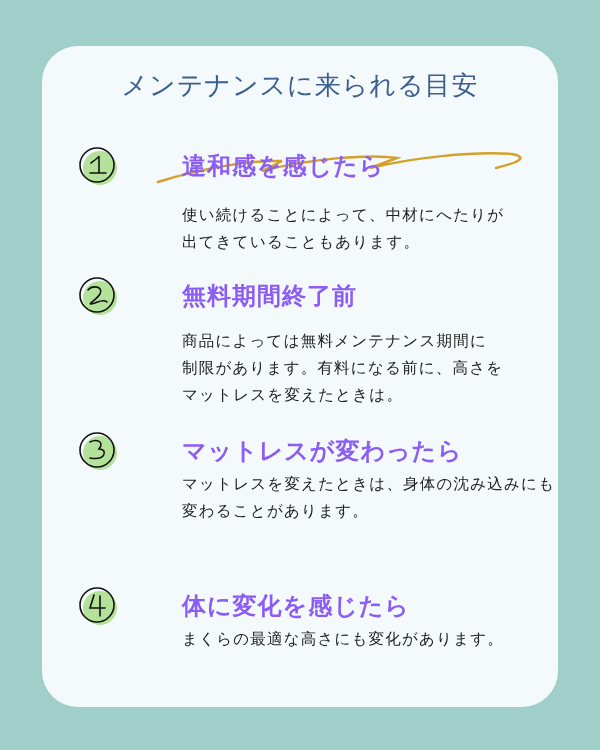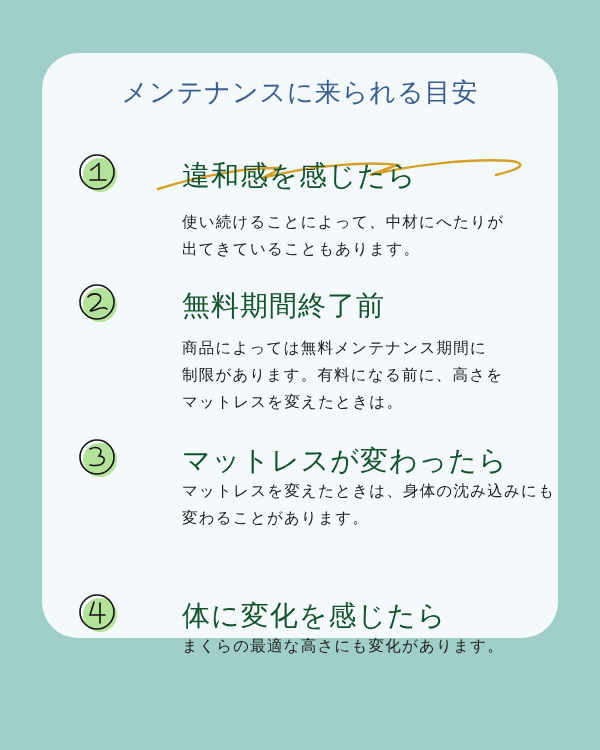--- a/index.html
+++ b/index.html
@@ -3,36 +3,36 @@
 <meta charset="utf-8">
 <style>
   html, body { margin:0; padding:0; }
   body {
     width:600px; height:750px; overflow:hidden;
     background:#9fcfc8;
     font-family: "DejaVu Sans", "Liberation Sans", sans-serif;
     position:relative;
   }
   .card {
-    position:absolute; left:42px; top:53px; width:516px; height:585px;
+    position:absolute; left:42px; top:46px; width:516px; height:661px;
     background:#f4fafb; border-radius:36px;
   }
   .title {
     position:absolute; left:0; width:100%; top:22px;
     text-align:center; font-size:26px; color:#3d5f8f; letter-spacing:1px;
     font-weight:normal;
   }
   .swoosh { position:absolute; left:70px; top:100px; }
   .item { position:absolute; left:36px; width:470px; }
   .badge {
     position:absolute; left:0; top:0; width:40px; height:40px;
   }
   .head {
-    position:absolute; left:104px; top:4px; font-size:28px; color:#14532d;
-    white-space:nowrap; letter-spacing:1px;
+    position:absolute; left:104px; top:4px; font-size:24px; color:#8b5cf6;
+    white-space:nowrap; letter-spacing:1px;font-weight:bold;
   }
   .body {
     position:absolute; left:104px; font-size:15.5px; color:#222;
     line-height:27px; letter-spacing:1.2px;
   }
   .body div { white-space:nowrap; }
 </style>
 </head>
 <body>
 

